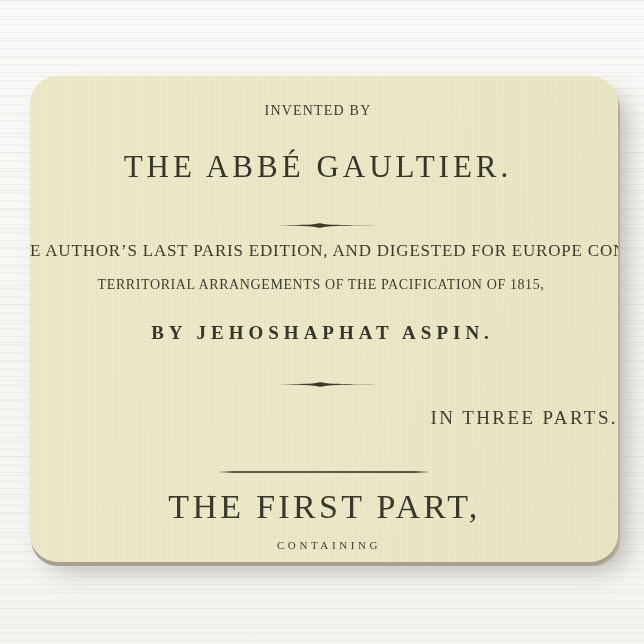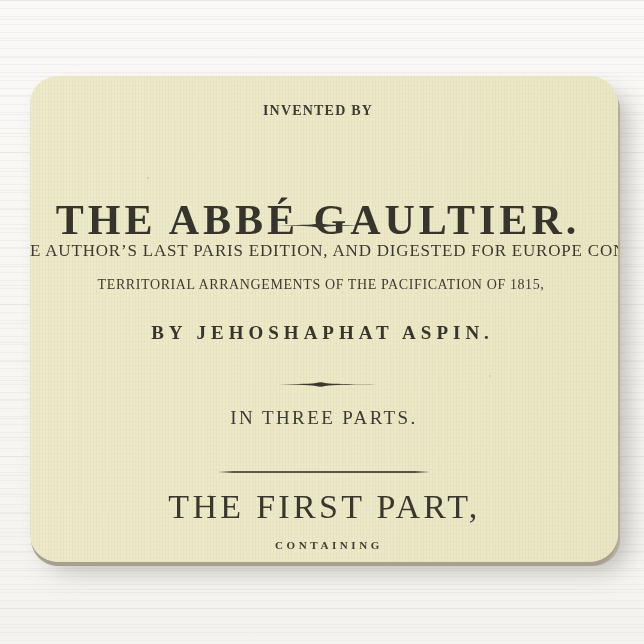--- a/index.html
+++ b/index.html
@@ -24,31 +24,31 @@
     box-shadow:
       0 5px 0 -1px #a99f90,
       3px 5px 0 -1px #b5ac9d,
       10px 14px 22px -4px rgba(110,104,92,0.30),
       22px 8px 26px -10px rgba(110,104,92,0.18);
   }
   .line{
     position:absolute;left:0;right:0;text-align:center;line-height:1;
     color:#3e3b31;white-space:nowrap;
   }
-  .invented   {top:28px;  font-size:14px;  font-weight:700; letter-spacing:1.2px; margin-left:-12px;}
-  .title      {top:75px;  font-size:42px;  font-weight:700; letter-spacing:4px;   margin-left:-12px; color:#36342b;margin-top:48px;}
+  .invented   {top:28px;  font-size:14px;  font-weight:400; letter-spacing:1.2px; margin-left:-12px;}
+  .title      {top:75px;  font-size:31px;  font-weight:400; letter-spacing:4px;   margin-left:-12px; color:#36342b;}
   .rule1      {top:139px; margin-left:-9px;}
   .edition    {top:166px; font-size:17px;  font-weight:400; letter-spacing:0.8px; color:#3c392f;}
   .territorial{top:202px; font-size:14px;font-weight:400; letter-spacing:0.6px; margin-left:-6px;}
   .byline     {top:247px; font-size:19px;  font-weight:700; letter-spacing:5px;   margin-left:-3px; color:#38352c;}
   .rule2      {top:298px; margin-left:-8px;}
-  .parts      {top:332px; font-size:19px;  font-weight:400; letter-spacing:2.4px;}
+  .parts      {top:332px; font-size:19px;  font-weight:400; letter-spacing:2.4px;text-align:right;}
   .thinrule   {top:383px;}
   .firstpart  {top:414px; font-size:34px;  font-weight:400; letter-spacing:3.3px; margin-left:1px; color:#3a372d;}
-  .containing {top:464px; font-size:11px;  font-weight:700; letter-spacing:3.6px; margin-left:10px;}
+  .containing {top:464px; font-size:11px;  font-weight:400; letter-spacing:3.6px; margin-left:10px;}
   .rule-wrap{position:absolute;left:0;right:0;text-align:center;}
   .plain-rule{
     display:inline-block;width:212px;height:2px;
     background:linear-gradient(90deg, rgba(70,66,54,0) 0%, rgba(70,66,54,0.85) 7%, rgba(70,66,54,0.9) 93%, rgba(70,66,54,0) 100%);
   }
 </style>
 </head>
 <body>
 
 <div class="mousepad">

